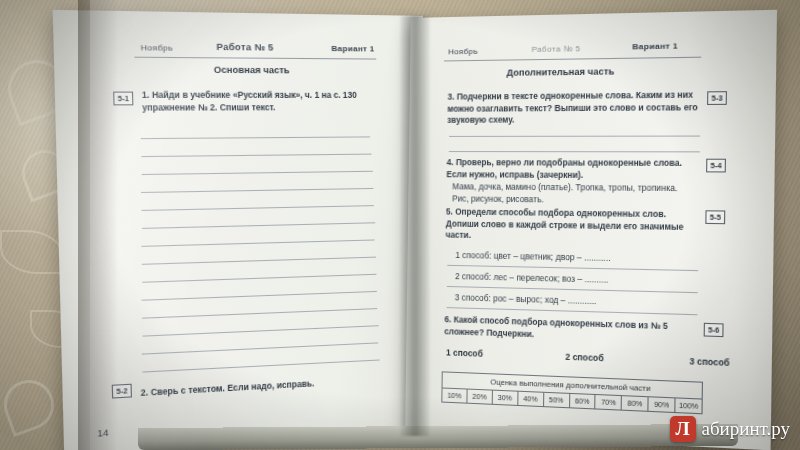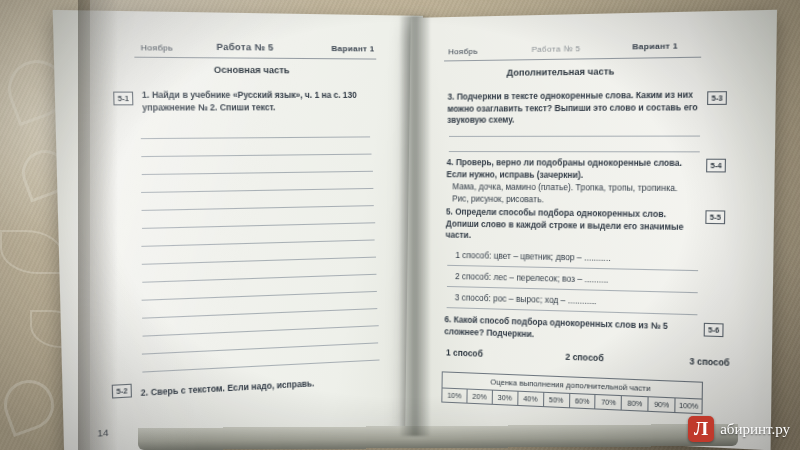--- a/index.html
+++ b/index.html
@@ -205,21 +205,21 @@
     background: #c0392b;
     color: #fff;
     font-size: 19px;
     font-weight: bold;
     display: flex; align-items: center; justify-content: center;
     font-family: "Liberation Serif", serif;
     box-shadow: 0 1px 3px rgba(0,0,0,.4);
   }
   .wm-text {
     color: #fff;
-    font-size: 15px;
+    font-size: 19px;
     text-shadow: 0 1px 2px rgba(0,0,0,.6);
     font-family: "Liberation Serif", serif;
   }
   
   .glare {
     position: absolute;
     left: 90px; top: 0;
     width: 300px; height: 450px;
     background: linear-gradient(105deg, rgba(255,255,255,0.28), rgba(255,255,255,0) 55%);
     pointer-events: none;

